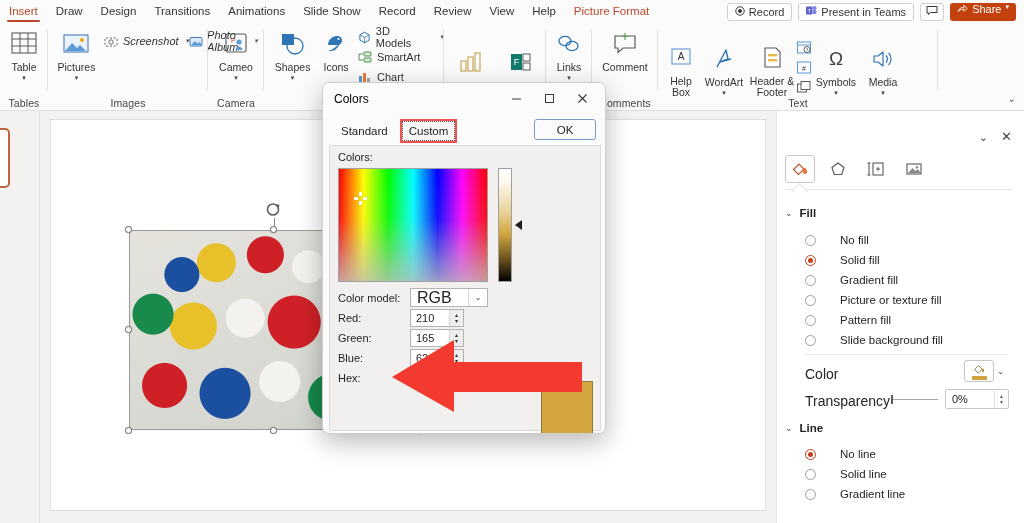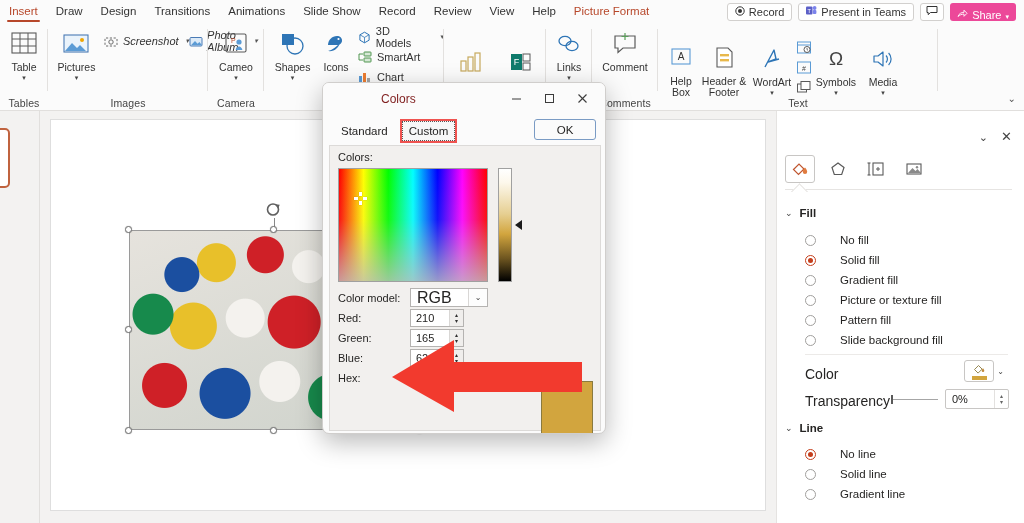--- a/index.html
+++ b/index.html
@@ -30,22 +30,22 @@
   .tab.contextual { color: #b7472a; }
   .tabbar-spacer { flex: 1; }
   .tb-btn {
     display: flex; align-items: center; gap: 4px;
     height: 18px; border: 1px solid #d2d0ce; border-radius: 3px;
     background: #ffffff; font-size: 11px; color: #333; padding: 0 7px;
     margin-right: 6px; white-space: nowrap;
   }
   .tb-btn.icononly { padding: 0 5px; }
   .share-btn {
-    display: flex; align-items: flex-end; gap: 4px;
-    height: 18px; border-radius: 3px; background: #ec4899; color: #fff;
+    display: flex; align-items: flex-start; gap: 4px;
+    height: 18px; border-radius: 3px; background: #c2410c; color: #fff;
     font-size: 11px; padding: 0 7px; margin-right: 8px; white-space: nowrap;
   }
 
   
   .ribbon {
     position: absolute; top: 23px; left: 0; width: 1024px; height: 88px;
     background: #fbfbfb; border-bottom: 1px solid #e1dfdd;
   }
   .rgroup {
     position: absolute; top: 0; height: 88px;
@@ -198,21 +198,21 @@
   
   .dlg {
     position: absolute; left: 322px; top: 82px; width: 284px; height: 352px;
     background: #fbfbfb; border: 1px solid #d0cecc; border-radius: 7px;
     box-shadow: 0 8px 26px rgba(0,0,0,.28);
     overflow: hidden;
   }
   .dlg-title {
     position: absolute; left: 0; top: 0; right: 0; height: 32px; background: #fbfbfb;
   }
-  .dlg-title .t { position: absolute; left: 11px; top: 9px; font-size: 12px; color: #7f1d1d; margin-left: 47px; }
+  .dlg-title .t { position: absolute; left: 11px; top: 9px; font-size: 12px; color: #000000; }
   .winbtn {
     position: absolute; top: 0; width: 30px; height: 30px;
     display: flex; align-items: center; justify-content: center; color: #3b3b3b;
   }
   .dlg-body { position: absolute; left: 0; top: 32px; right: 0; bottom: 0; }
   .dlg-tabs { position: absolute; left: 12px; top: 6px; display: flex; align-items: center; gap: 6px; }
   .dtab { font-size: 11.5px; color: #252423; padding: 3px 6px; }
   .dtab.sel {
     border: 1px dotted #555; background: #f7f7f7;
     box-shadow: 0 0 0 2px #ef5350;
@@ -543,36 +543,36 @@
         <span class="ico">
           <svg width="26" height="24" viewBox="0 0 26 24">
               <rect x="4" y="3" width="18" height="15" fill="none" stroke="#5b9bd5" stroke-width="1.1"></rect>
               <text x="13" y="14" font-size="10" fill="#333" text-anchor="middle" font-family="Liberation Sans">A</text>
             </svg>
         </span>
         <span class="lbl">Help Box</span>
       </div>
       <div class="bigbtn" style="width:48px">
         <span class="ico">
+          <svg width="26" height="24" viewBox="0 0 26 24">
+              <path d="M6 20L15 3l2 9-8 3 11-3" fill="none" stroke="#2e75b6" stroke-width="1.4" stroke-linejoin="round"></path>
+            </svg>
+        </span>
+        <span class="lbl">WordArt</span>
+        <span class="caret">▾</span>
+      </div>
+      <div class="bigbtn" style="width:48px">
+        <span class="ico">
           <svg width="24" height="24" viewBox="0 0 24 24">
               <path d="M5 2h11l4 4v15H5z" fill="#fff" stroke="#5a5a5a" stroke-width="1.1"></path>
               <rect x="8" y="8" width="9" height="2.4" fill="#e8b84b"></rect>
               <rect x="8" y="13" width="9" height="2.4" fill="#e8b84b"></rect>
             </svg>
         </span>
         <span class="lbl">Header &amp; Footer</span>
-      </div>
-      <div class="bigbtn" style="width:48px">
-        <span class="ico">
-          <svg width="26" height="24" viewBox="0 0 26 24">
-              <path d="M6 20L15 3l2 9-8 3 11-3" fill="none" stroke="#2e75b6" stroke-width="1.4" stroke-linejoin="round"></path>
-            </svg>
-        </span>
-        <span class="lbl">WordArt</span>
-        <span class="caret">▾</span>
       </div>
       <div style="display:flex; flex-direction:column; gap:1px; padding-top:5px;">
         <span>
           <svg width="16" height="15" viewBox="0 0 16 15">
               <rect x="1.5" y="2" width="13" height="11" fill="none" stroke="#5b9bd5" stroke-width="1"></rect>
               <line x1="1.5" y1="5" x2="14.5" y2="5" stroke="#5b9bd5" stroke-width="1"></line>
               <circle cx="11" cy="9.5" r="3" fill="#fff" stroke="#5a5a5a" stroke-width="1"></circle>
               <path d="M11 8v1.6l1 .7" stroke="#5a5a5a" stroke-width=".9" fill="none"></path>
             </svg>
         </span>

